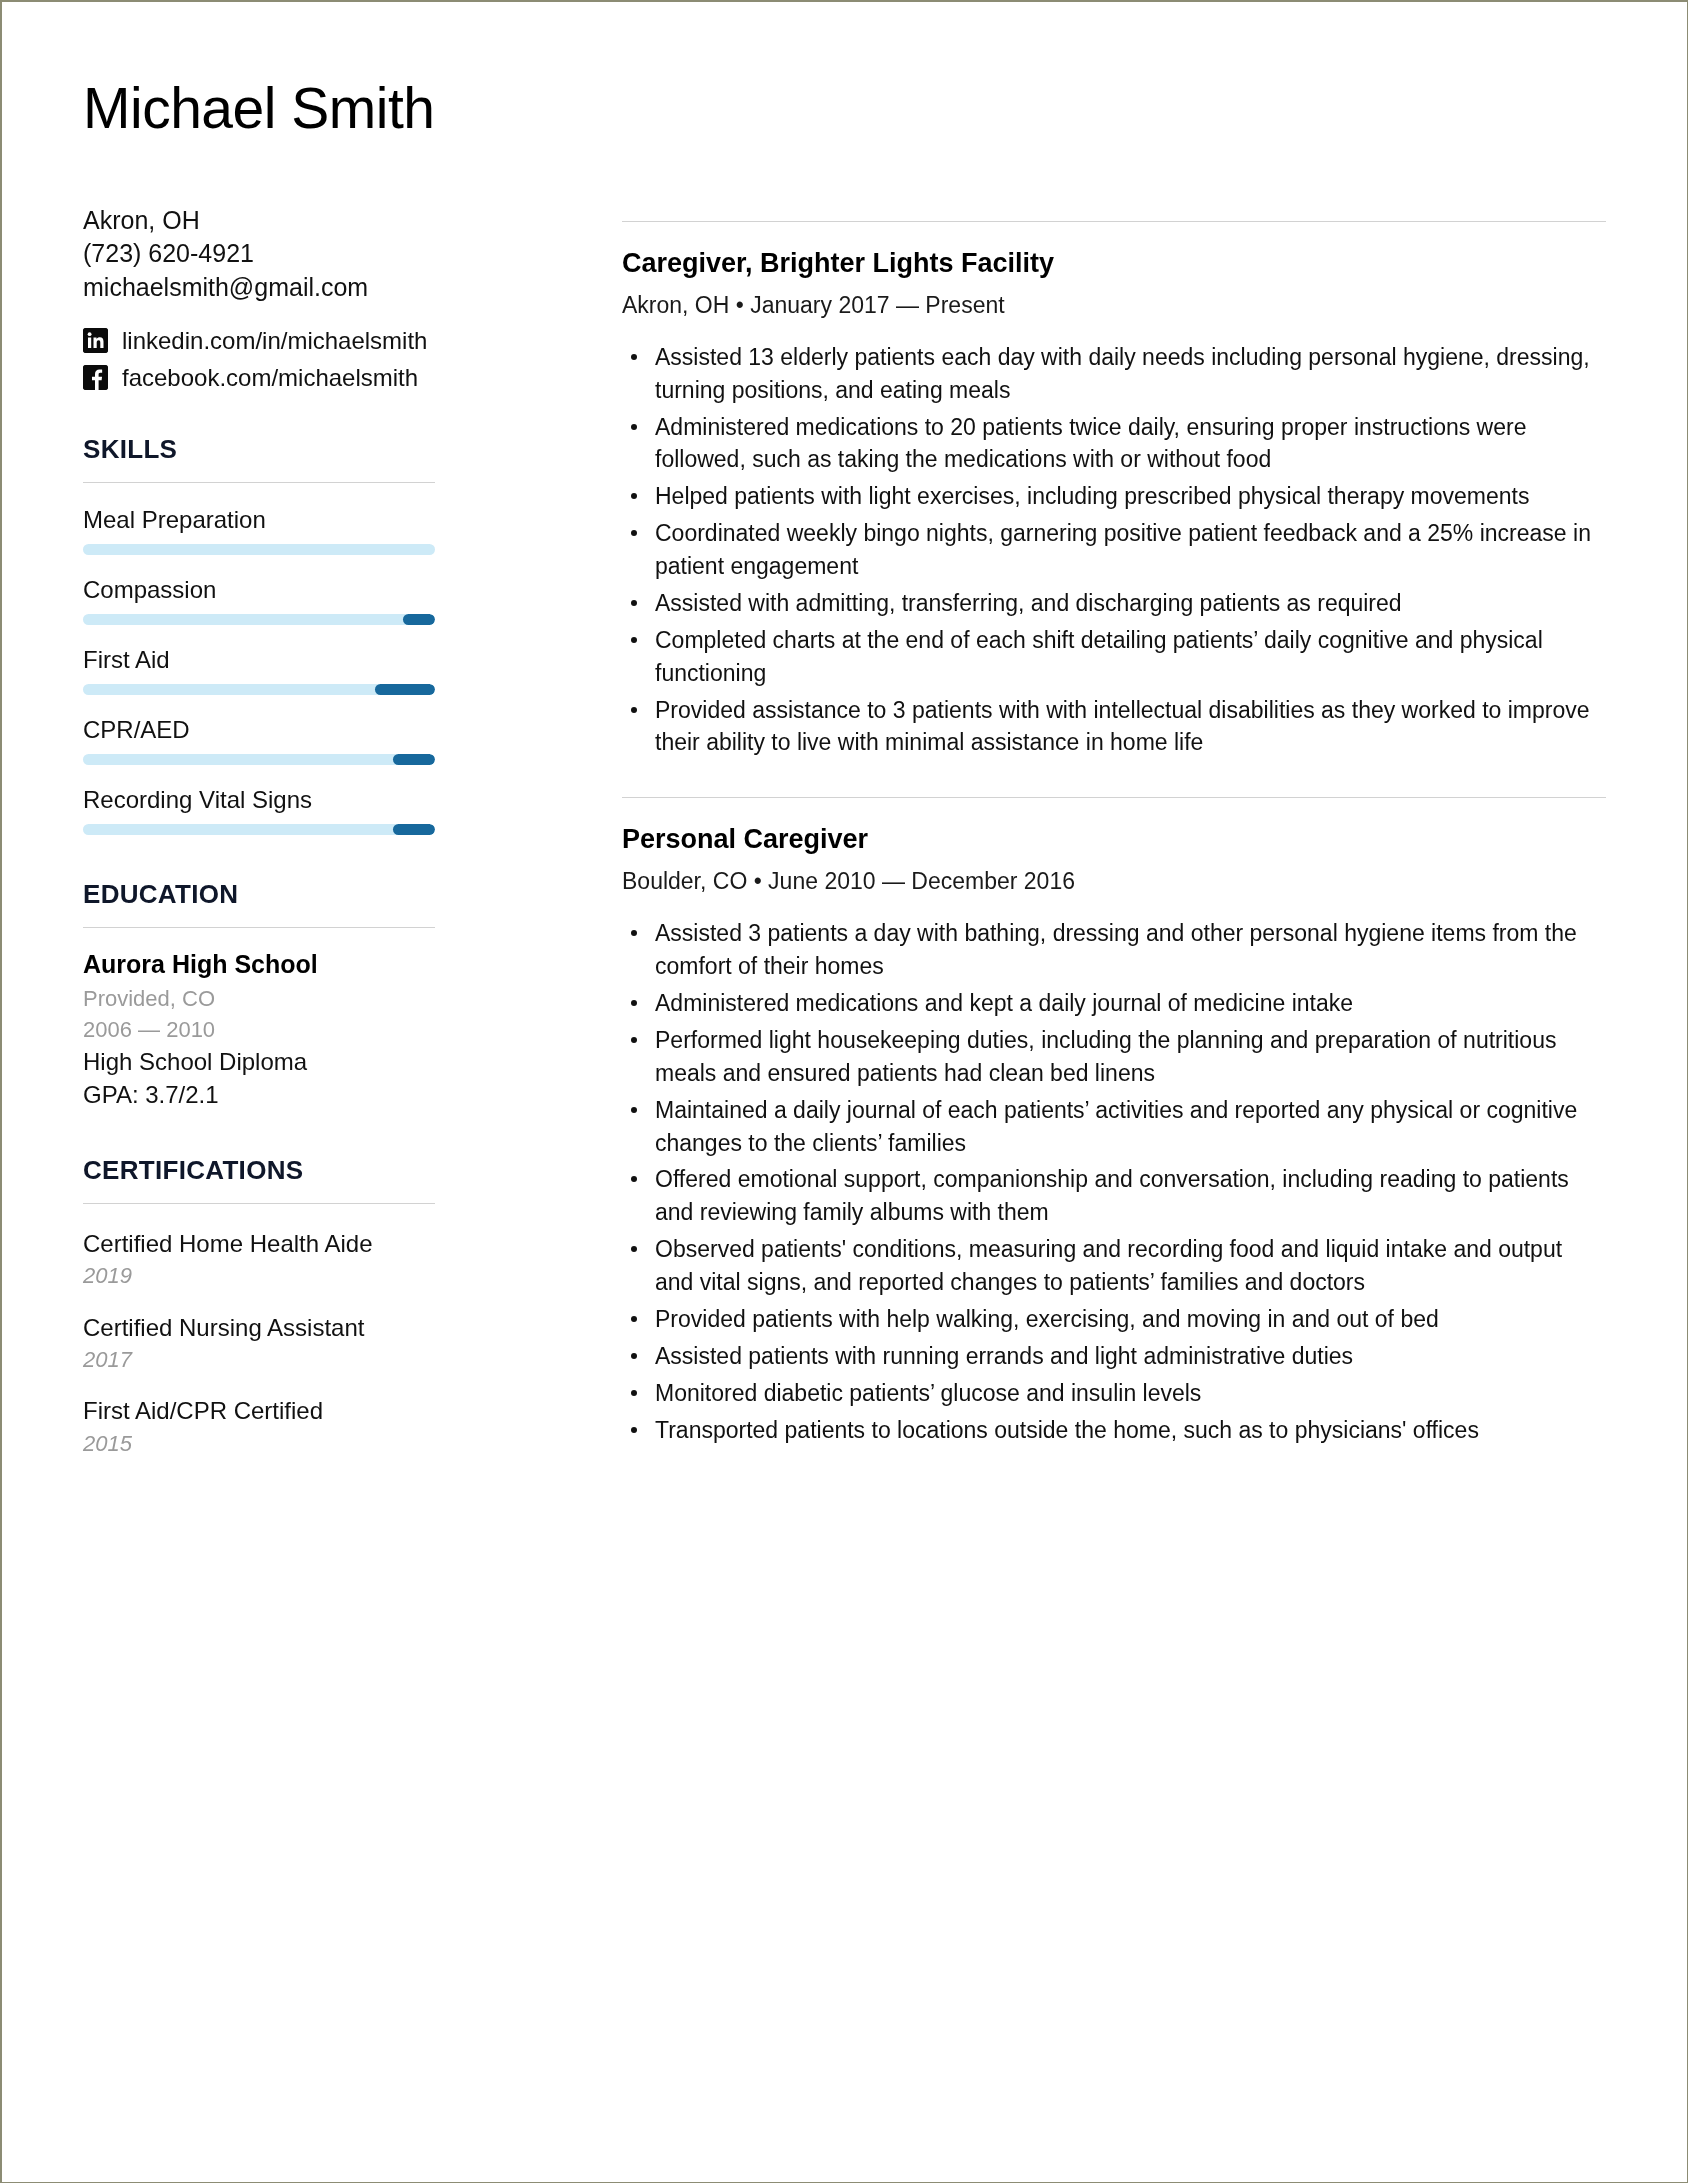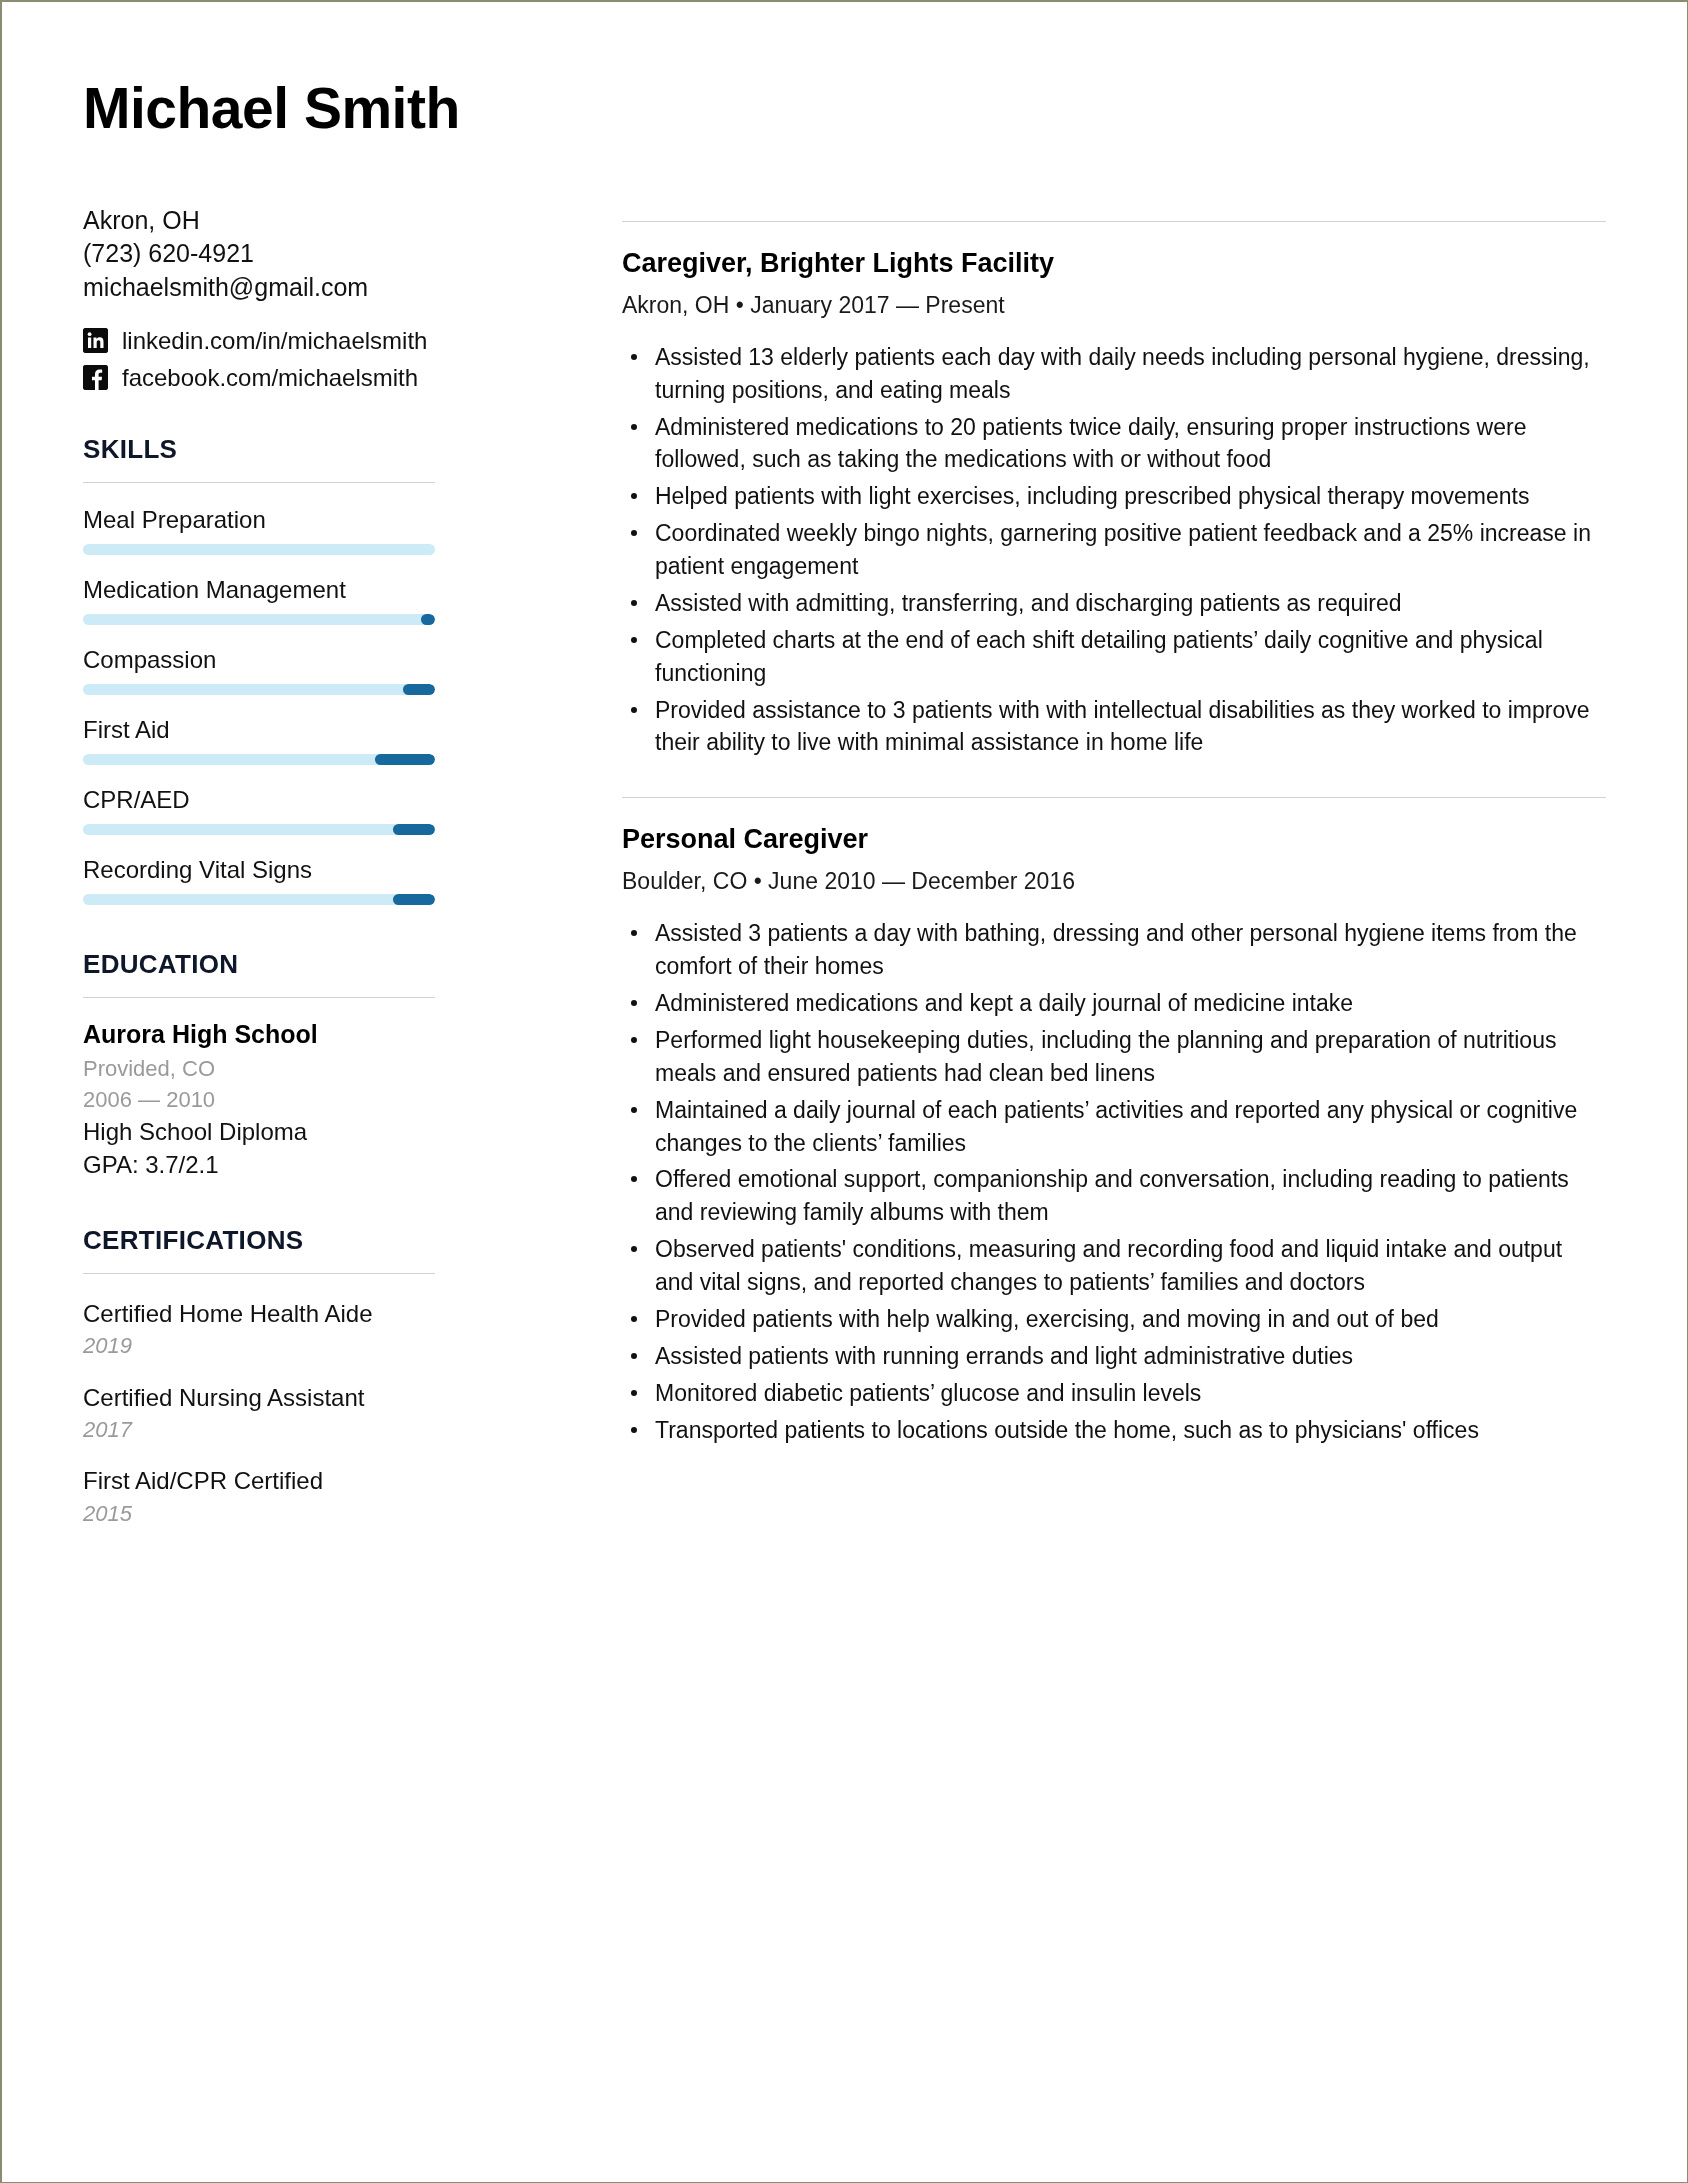--- a/index.html
+++ b/index.html
@@ -23,21 +23,21 @@
   }
 
   .inner {
     box-sizing: border-box;
     padding: 77px 81px 0 81px;
   }
 
   
   .name {
     font-size: 57px;
-    font-weight: bold;
+    font-weight: normal;
     color: #000000;
     letter-spacing: -0.5px;
     line-height: 1.05;
     margin: 0 0 24px 0;
   }
   .summary {
     font-size: 24px;
     line-height: 1.44;
     color: #1a1a1a;
     max-width: 1416px;
@@ -260,26 +260,20 @@
           <div class="sec-rule" style="background: rgb(210, 210, 210);"></div>
           <div class="skills-list">
 
             <div class="skill-row">
               <div class="skill-label">Meal Preparation</div>
               <div class="skill-track" style="background: rgb(205, 234, 247);">
                 <div class="skill-fill" style="width: 0%; background: rgb(23, 104, 156);"></div>
               </div>
             </div>
 
-            <div class="skill-row">
-              <div class="skill-label">Medication Management</div>
-              <div class="skill-track" style="background: rgb(205, 234, 247);">
-                <div class="skill-fill" style="width: 4%; background: rgb(23, 104, 156);"></div>
-              </div>
-            </div>
 
             <div class="skill-row">
               <div class="skill-label">Compassion</div>
               <div class="skill-track" style="background: rgb(205, 234, 247);">
                 <div class="skill-fill" style="width: 9%; background: rgb(23, 104, 156);"></div>
               </div>
             </div>
 
             <div class="skill-row">
               <div class="skill-label">First Aid</div>

